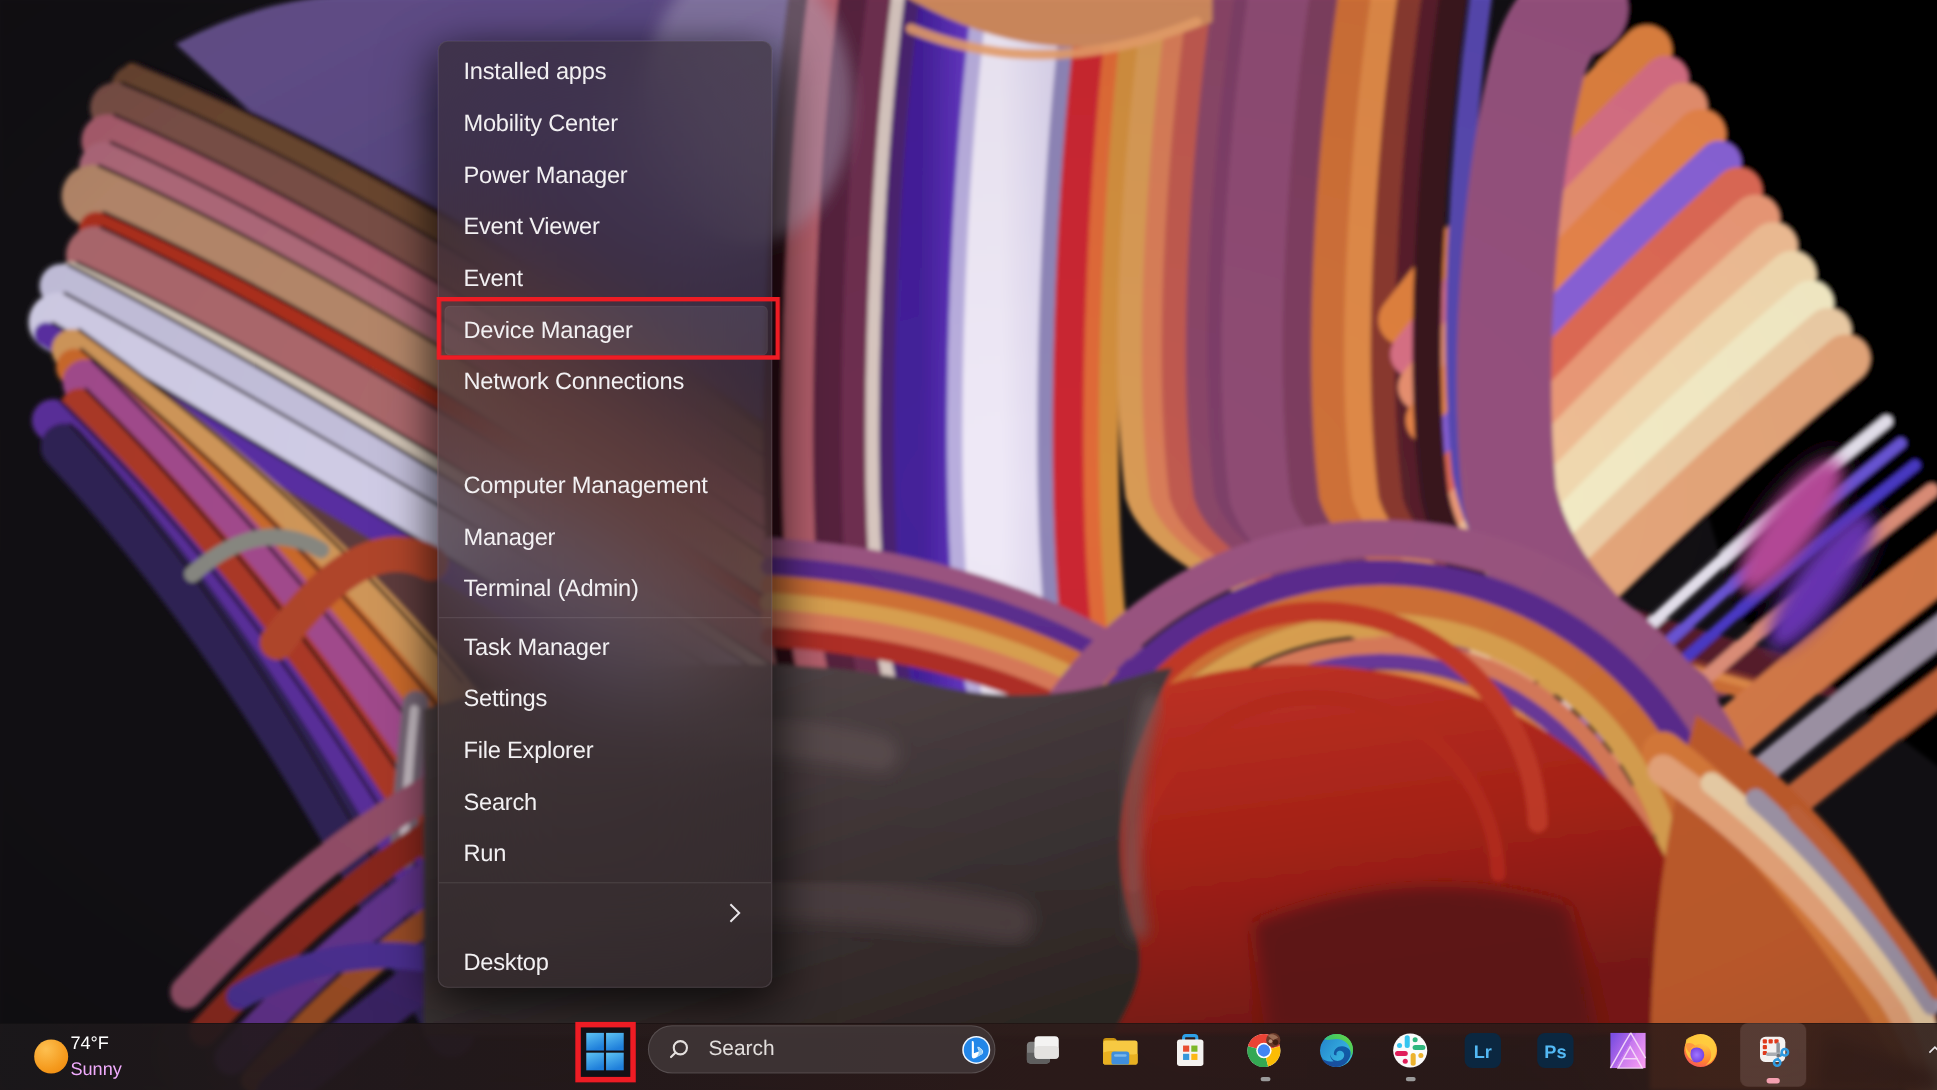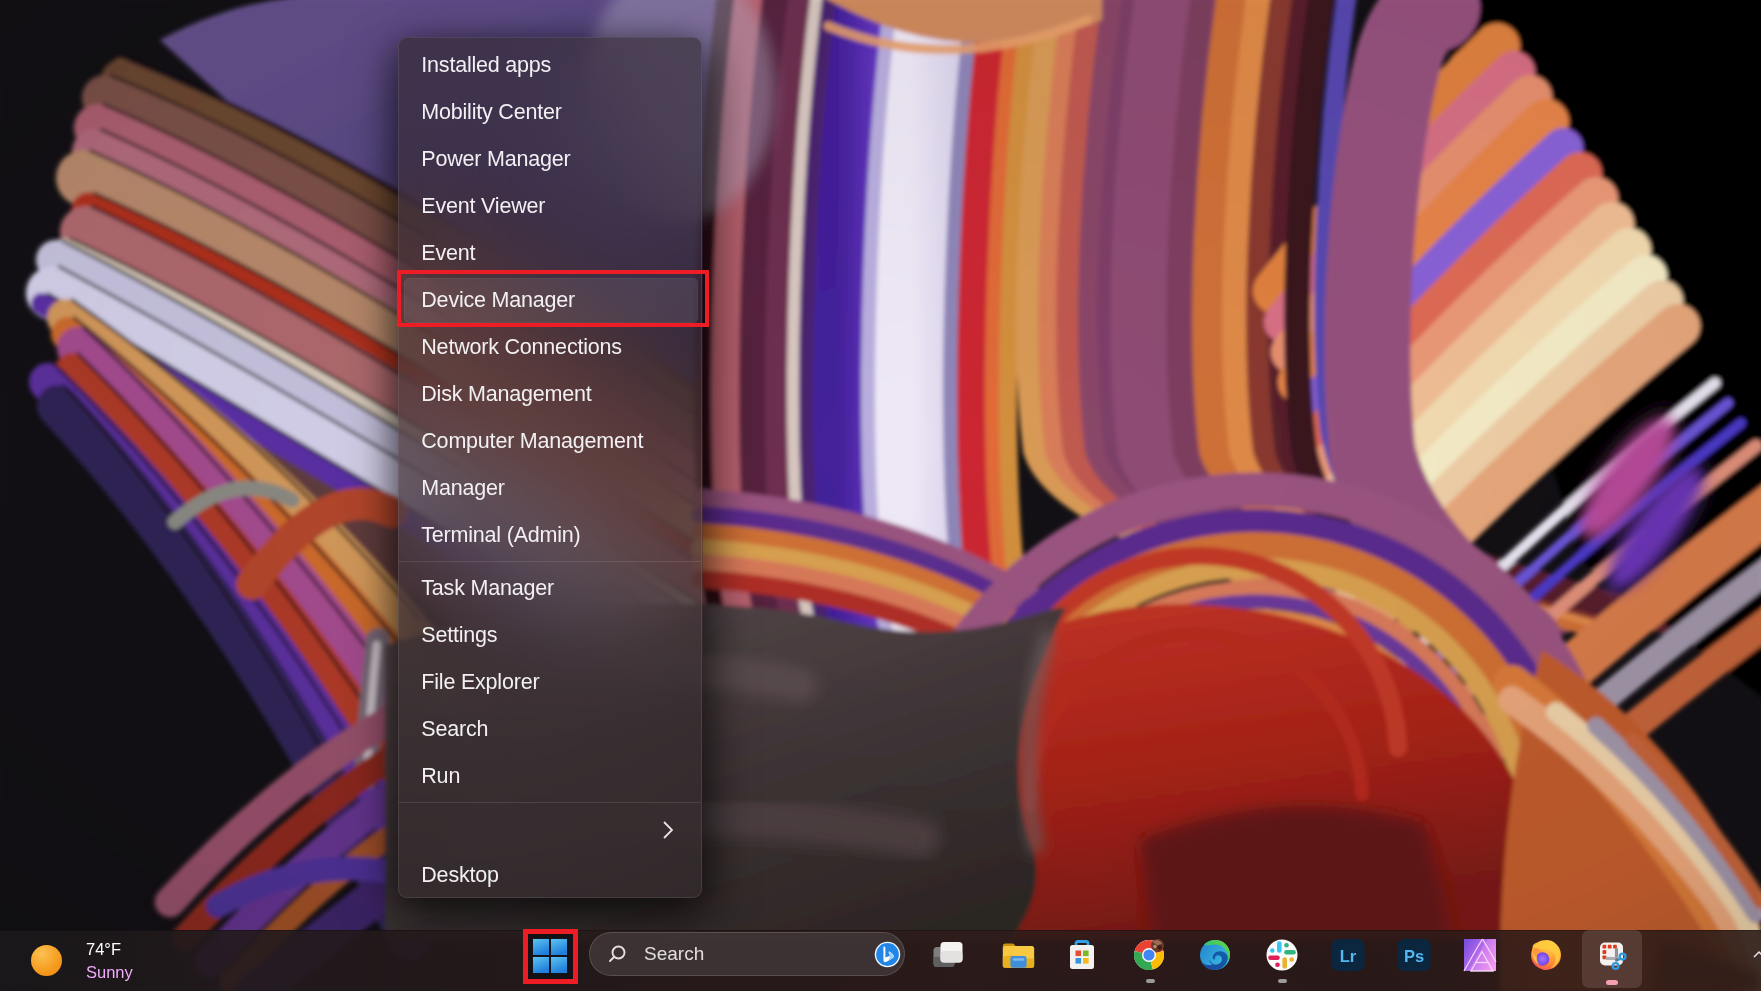--- a/index.html
+++ b/index.html
@@ -8,21 +8,21 @@
   box-shadow: 0 22px 52px rgba(0,0,0,0.5), 14px 6px 36px rgba(0,0,0,0.30), -10px 6px 30px rgba(0,0,0,0.25); border:1px solid rgba(130,120,130,0.25); }
 .mi { position:absolute; left:22.8px; height:47px; line-height:47px; color:#f2f0f2; font-size:21.5px; letter-spacing:-0.2px; white-space:nowrap; }
 .hl { position:absolute; left:5px; top:240.5px; width:294px; height:45px; border-radius:5px; background:rgba(255,255,255,0.085); border:1px solid rgba(255,255,255,0.035); }
 .sep { position:absolute; left:0; width:100%; height:1px; background:rgba(255,255,255,0.10); }
 .arrow { position:absolute; right:26px; top:781px; }
 .redbox1 { position:absolute; left:396.5px; top:270px; width:312px; height:57px; border:4px solid #ee1c24; z-index:30; }
 .redbox2 { position:absolute; left:522.5px; top:928.5px; width:55px; height:55px; border:5px solid #ee1c24; background:#131016; z-index:30; display:flex; align-items:center; justify-content:center; }
 .taskbar { position:absolute; left:0; top:930px; width:1761px; height:61px; background:linear-gradient(90deg, rgba(28,25,27,0.88) 0%, rgba(37,26,27,0.85) 25%, rgba(48,29,27,0.82) 55%, rgba(44,27,25,0.84) 80%, rgba(40,26,24,0.86) 100%); backdrop-filter: blur(60px) saturate(115%); border-top:1px solid rgba(0,0,0,0.25); }
 .weather { position:absolute; left:31px; top:930px; height:61px; display:flex; align-items:center; z-index:5; }
 .sun { width:31px; height:31px; border-radius:50%; background:radial-gradient(circle at 35% 28%, #fdc051, #f59b1e 60%, #ee8409); }
-.wtxt { margin-left:24px; }
+.wtxt { margin-left:2px; }
 .t1 { color:#ffffff; font-size:16.5px; line-height:19px; }
 .t2 { color:#f0abfc; font-size:16.5px; line-height:19px; margin-top:4px; }
 .searchpill { position:absolute; left:589px; top:932px; width:316px; height:44px; border-radius:22px; background:rgba(68,59,60,0.75); border:1px solid rgba(255,255,255,0.14); display:flex; align-items:center; z-index:5; }
 .searchpill span { color:#e2dedc; font-size:19px; margin-left:17px; }
 .searchpill .bing { position:absolute; right:3.5px; top:7.5px; margin:0; width:27px; height:27px; }
 .ticon { position:absolute; top:936px; width:38px; height:38px; display:flex; align-items:center; justify-content:center; z-index:5;text-align:right; }
 .activebg { position:absolute; left:1582px; top:929.5px; width:60px; height:58px; background:rgba(255,235,235,0.13); border-radius:7px; z-index:4; }
 .dot { position:absolute; top:978.5px; width:9px; height:4px; border-radius:2px; background:#9a9a9a; z-index:5; }
 .dot.pink { top:980px; width:12px; height:5px; border-radius:2.5px; background:#f4a0b0; }
 .chev { position:absolute; right:-5px; top:948px; z-index:5; }
@@ -218,21 +218,20 @@
 </svg>
 <div class="menu">
 <div class="hl"></div>
 <div class="mi" style="top:4.5px">Installed apps</div>
 <div class="mi" style="top:51.5px">Mobility Center</div>
 <div class="mi" style="top:98.5px">Power Manager</div>
 <div class="mi" style="top:145.5px">Event Viewer</div>
 <div class="mi" style="top:192.5px">Event</div>
 <div class="mi" style="top:239.5px">Device Manager</div>
 <div class="mi" style="top:286.5px">Network Connections</div>
-<div class="mi" style="top:333.5px">Disk Management</div>
 <div class="mi" style="top:380.5px">Computer Management</div>
 <div class="mi" style="top:427.5px">Manager</div>
 <div class="mi" style="top:474.5px">Terminal (Admin)</div>
 <div class="mi" style="top:527.0px">Task Manager</div>
 <div class="mi" style="top:574.0px">Settings</div>
 <div class="mi" style="top:621.0px">File Explorer</div>
 <div class="mi" style="top:668.0px">Search</div>
 <div class="mi" style="top:715.0px">Run</div>
 <div class="mi" style="top:814.0px">Desktop</div>
 <div class="sep" style="top:523px"></div>

